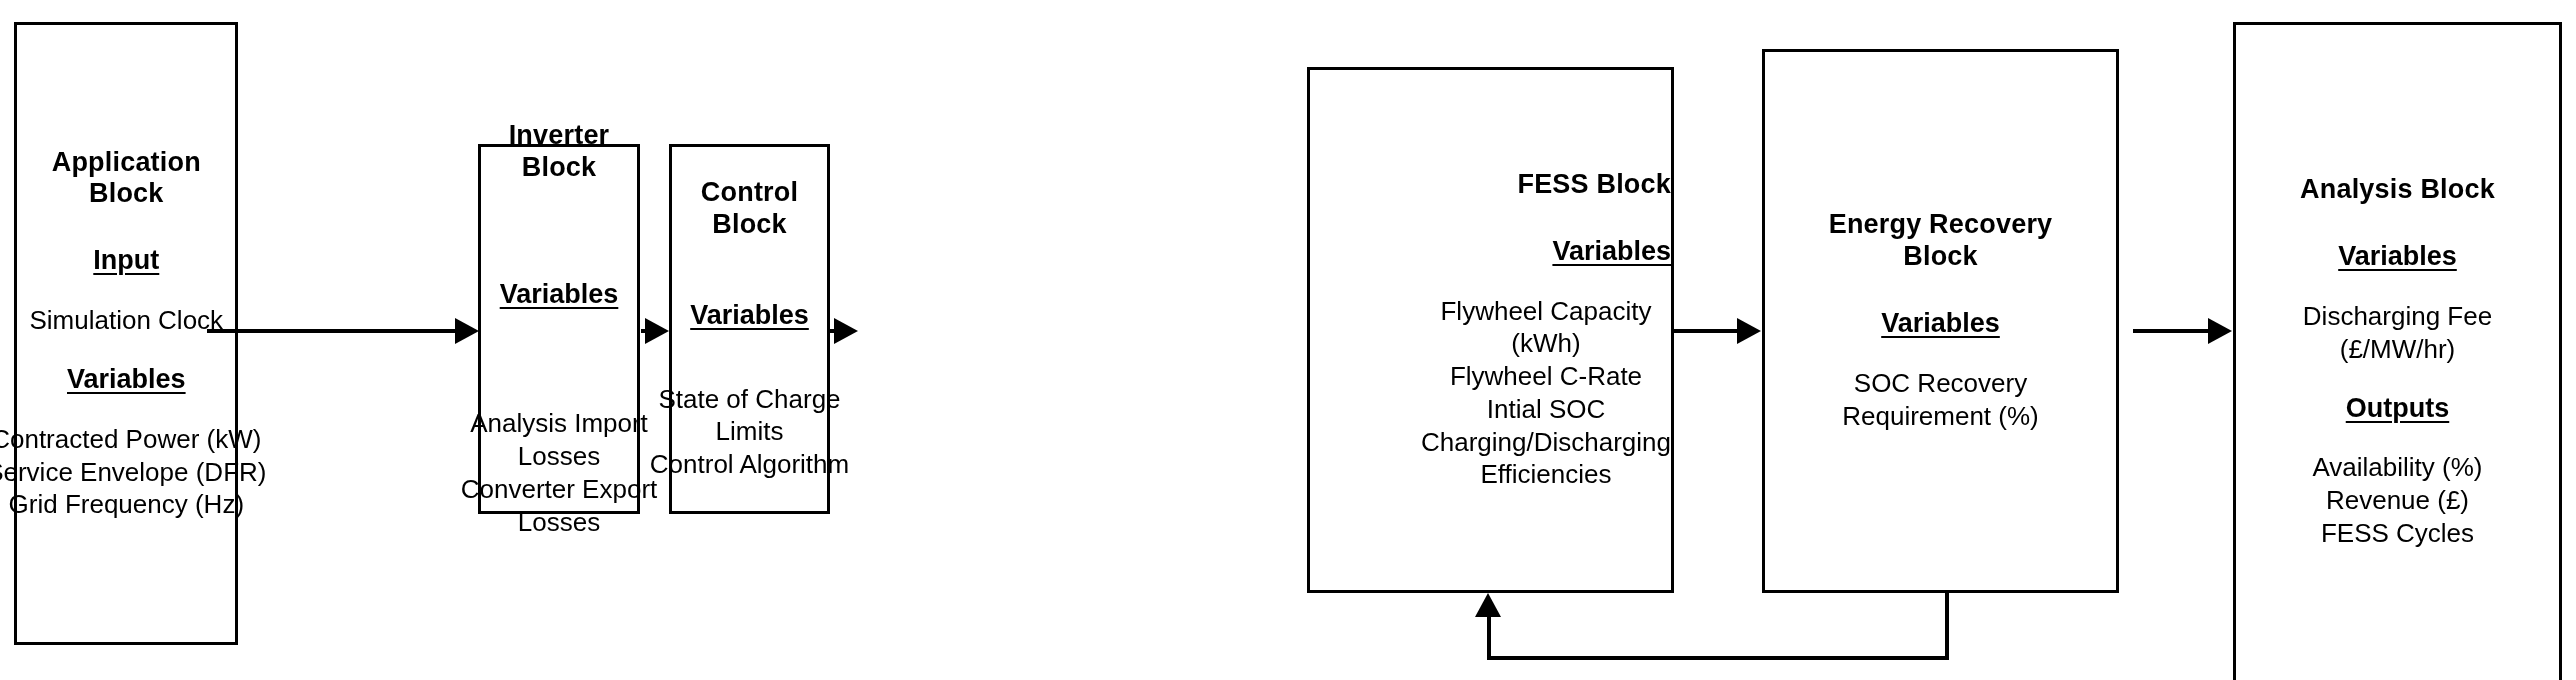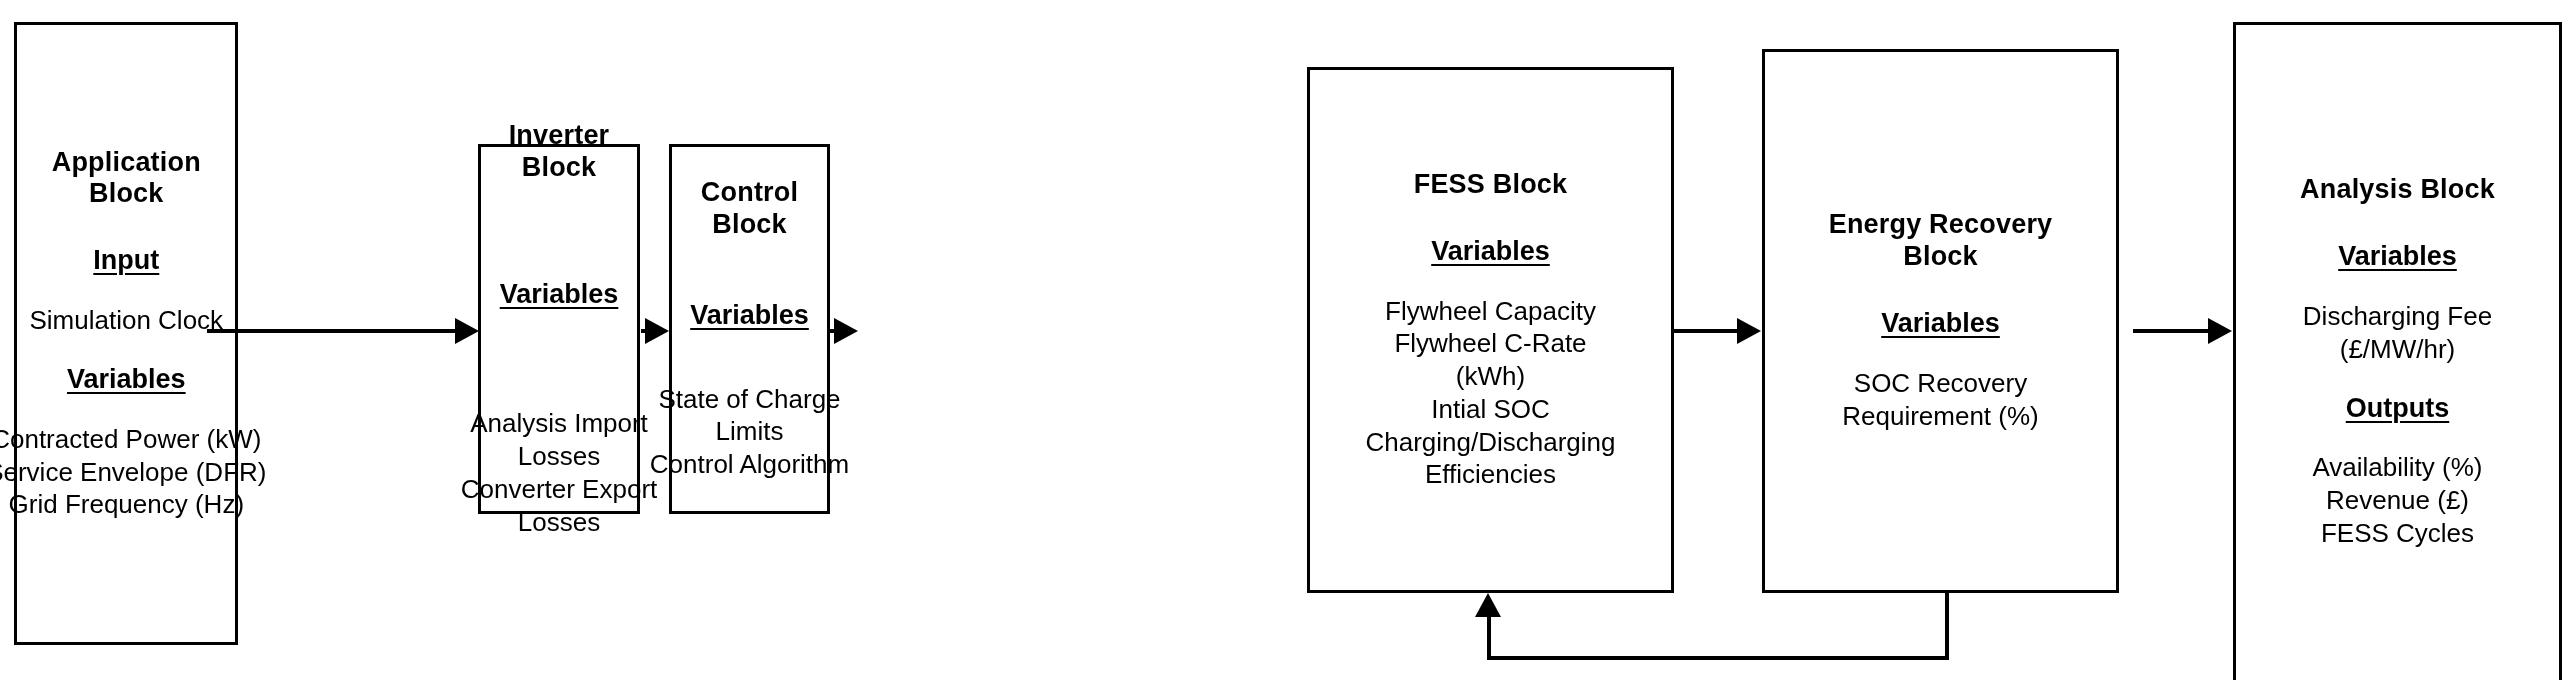--- a/index.html
+++ b/index.html
@@ -64,29 +64,29 @@
     <div class="gap-lg"></div>
     <div class="sec-head">Variables </div>
     <div class="gap-md"></div>
     <div class="item-list">
       <div>State of Charge</div>
       <div>Limits</div>
       <div>Control Algorithm</div>
     </div>
   </div>
 
-  <div class="block" style="left:1307px;top:67px;width:367px;height:526px;">
+  <div class="block" style="left:1307px;top:67px;width:367px;height:526px;align-items:flex-end;">
     <div class="blk-title">FESS Block</div>
     <div class="gap-lg"></div>
     <div class="sec-head">Variables </div>
     <div class="gap-md"></div>
     <div class="item-list">
       <div>Flywheel Capacity</div>
+      <div>(kWh)</div>
       <div>Flywheel C-Rate</div>
-      <div>(kWh)</div>
       <div>Intial SOC</div>
       <div>Charging/Discharging</div>
       <div>Efficiencies</div>
     </div>
   </div>
 
   <div class="block" style="left:1762px;top:49px;width:357px;height:544px;">
     <div class="blk-title">
       <div>Energy Recovery</div>
       <div>Block</div>

